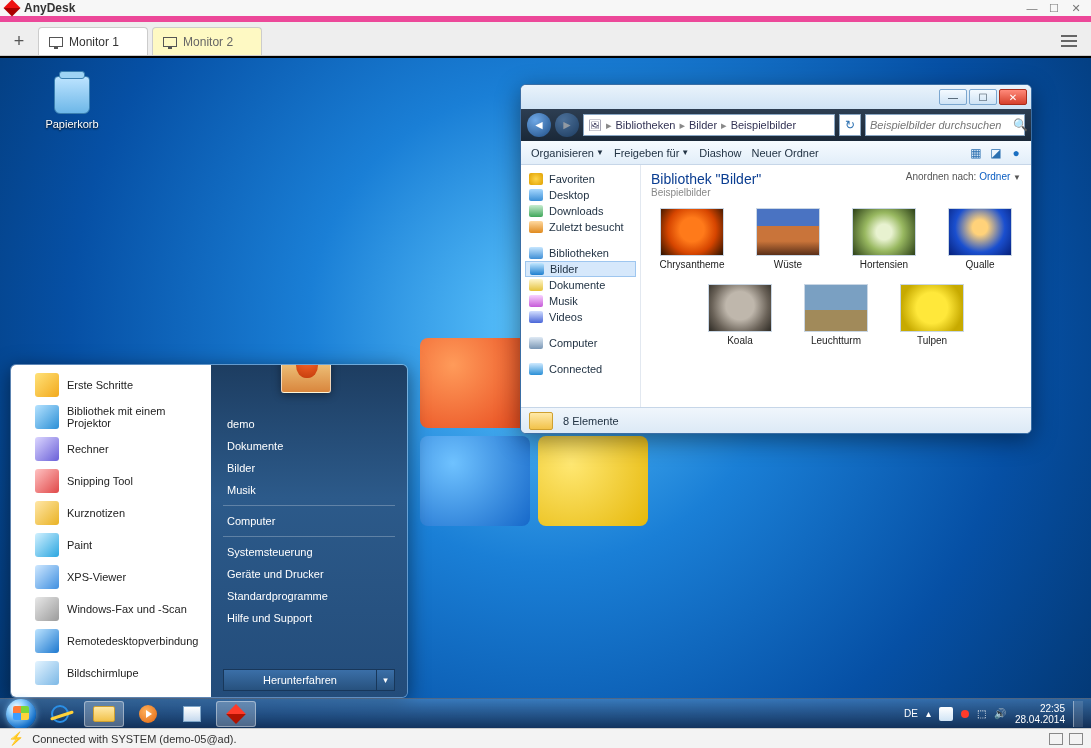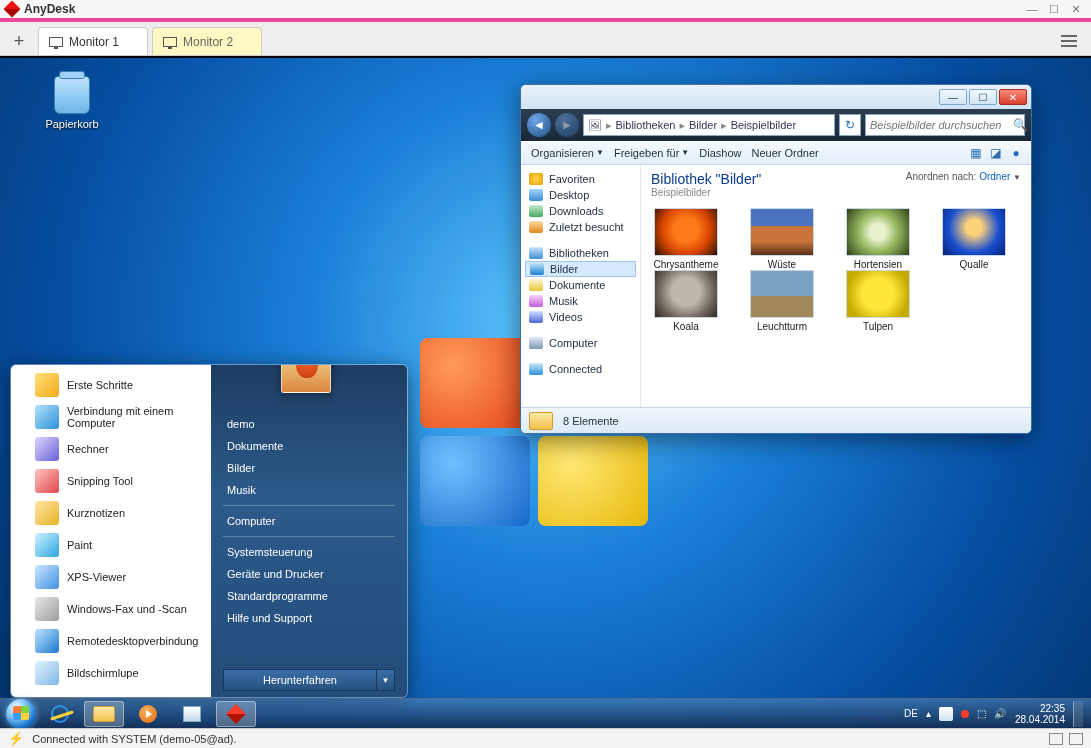--- a/index.html
+++ b/index.html
@@ -1,19 +1,19 @@
 <!DOCTYPE html>
 <html><head>
 <meta charset="utf-8">
 <style>
   * { margin: 0; padding: 0; box-sizing: border-box; font-family: "Segoe UI", Tahoma, Arial, sans-serif; }
   body { width: 1091px; height: 748px; background: #e6e6e6; overflow: hidden; }
 
   
-  .outer-title { height: 22px; display:flex; align-items:center; padding:0 6px; background:#f7f7f7; border-bottom:4px solid #ec4899; }
+  .outer-title { height: 22px; display:flex; align-items:center; padding:0 6px; background:#f7f7f7; border-bottom:6px solid #ec4899; }
   .outer-title .logo { width:12px; height:12px; transform:rotate(45deg); background:linear-gradient(135deg,#e11 50%,#a00 50%); margin-right:6px;}
   .outer-title .title { font-size:12px; font-weight:600; color:#333; flex:1;}
   .winctl { display:flex; gap:4px; }
   .winctl span { width:18px; height:14px; display:inline-flex; align-items:center; justify-content:center; font-size:11px; color:#777; cursor:pointer;}
   .tab-bar { height:34px; display:flex; align-items:flex-end; background:#eee; border-bottom:1px solid #ccc; padding-left:4px;}
   .tab-new { width:30px; height:28px; display:flex; align-items:center; justify-content:center; font-size:18px; color:#555;}
   .tab { height:28px; padding:0 28px 0 10px; display:flex; align-items:center; gap:6px; font-size:12px; color:#333; border:1px solid #ccc; border-bottom:none; background:#fff; border-radius:4px 4px 0 0; margin-left:4px; position:relative;}
   .tab.inactive { background:#fef9c3; color:#666;}
   .tab .mon-icon { width:14px; height:10px; border:1px solid #555; position:relative;}
   .tab .mon-icon::after{content:"";position:absolute;bottom:-3px;left:4px;width:4px;height:2px;background:#555;}
@@ -106,21 +106,21 @@
   .mini.comp{background:linear-gradient(180deg,#dfeaf5,#7a97b5);}
   .mini.net{background:linear-gradient(180deg,#cfeaff,#2a8fd6);}
   .ex-spc{height:10px;}
 
   .ex-main{flex:1;padding:6px 10px;overflow:auto;}
   .ex-head{display:flex;align-items:flex-start;justify-content:space-between;}
   .ex-head .t1{color:#0a3d91;font-size:14px;}
   .ex-head .t2{color:#888;font-size:10px;}
   .ex-head .sort{font-size:10px;color:#555;}
   .ex-head .sort a{color:#0a5dc2;}
-  .thumbs{display:flex;flex-wrap:wrap;gap:0 26px;margin-top:10px;}
+  .thumbs{display:flex;flex-wrap:wrap;gap:14px 26px;margin-top:10px;justify-content:center;}
   .thumb{width:70px;text-align:center;font-size:10px;color:#222;}
   .thumb .img{width:64px;height:48px;border:1px solid #c9d6e4;margin:0 auto 3px;background-size:cover;background-position:center;}
   .img.chrys{background:radial-gradient(circle at 50% 45%,#ff7a1a 0 30%,#d64500 60%,#2a1200 100%);}
   .img.wuste{background:linear-gradient(180deg,#4a73c2 0 38%,#c9743a 38% 70%,#5a2f18 100%);}
   .img.hort{background:radial-gradient(circle at 50% 50%,#e8f2d0 0 20%,#98b860 50%,#2c4018 100%);}
   .img.qualle{background:radial-gradient(circle at 50% 40%,#ffd27a 0 18%,#1a4fcf 60%,#06207a 100%);}
   .img.koala{background:radial-gradient(circle at 50% 45%,#bfb7ac 0 35%,#6a6258 70%,#2d2a24 100%);}
   .img.leucht{background:linear-gradient(180deg,#7aa0c2 0 55%,#a18a5a 55% 100%);}
   .img.ping{background:linear-gradient(180deg,#dfefff 0 55%,#111 55% 78%,#fff 78% 100%);}
   .img.tulpen{background:radial-gradient(circle at 50% 50%,#ffe83a 0 40%,#c7aa00 80%);}
@@ -203,21 +203,21 @@
   </div>
 
   <div class="start-menu">
     <div class="sm-left">
       <div class="sm-item">
           <div class="ic c1"></div>
           <span>Erste Schritte</span>
         </div>
       <div class="sm-item">
           <div class="ic c2"></div>
-          <span>Verbindung mit einem Computer</span>
+          <span>Bibliothek mit einem Projektor</span>
         </div>
       <div class="sm-item">
           <div class="ic c3"></div>
           <span>Rechner</span>
         </div>
       <div class="sm-item">
           <div class="ic c5"></div>
           <span>Snipping Tool</span>
         </div>
       <div class="sm-item">

